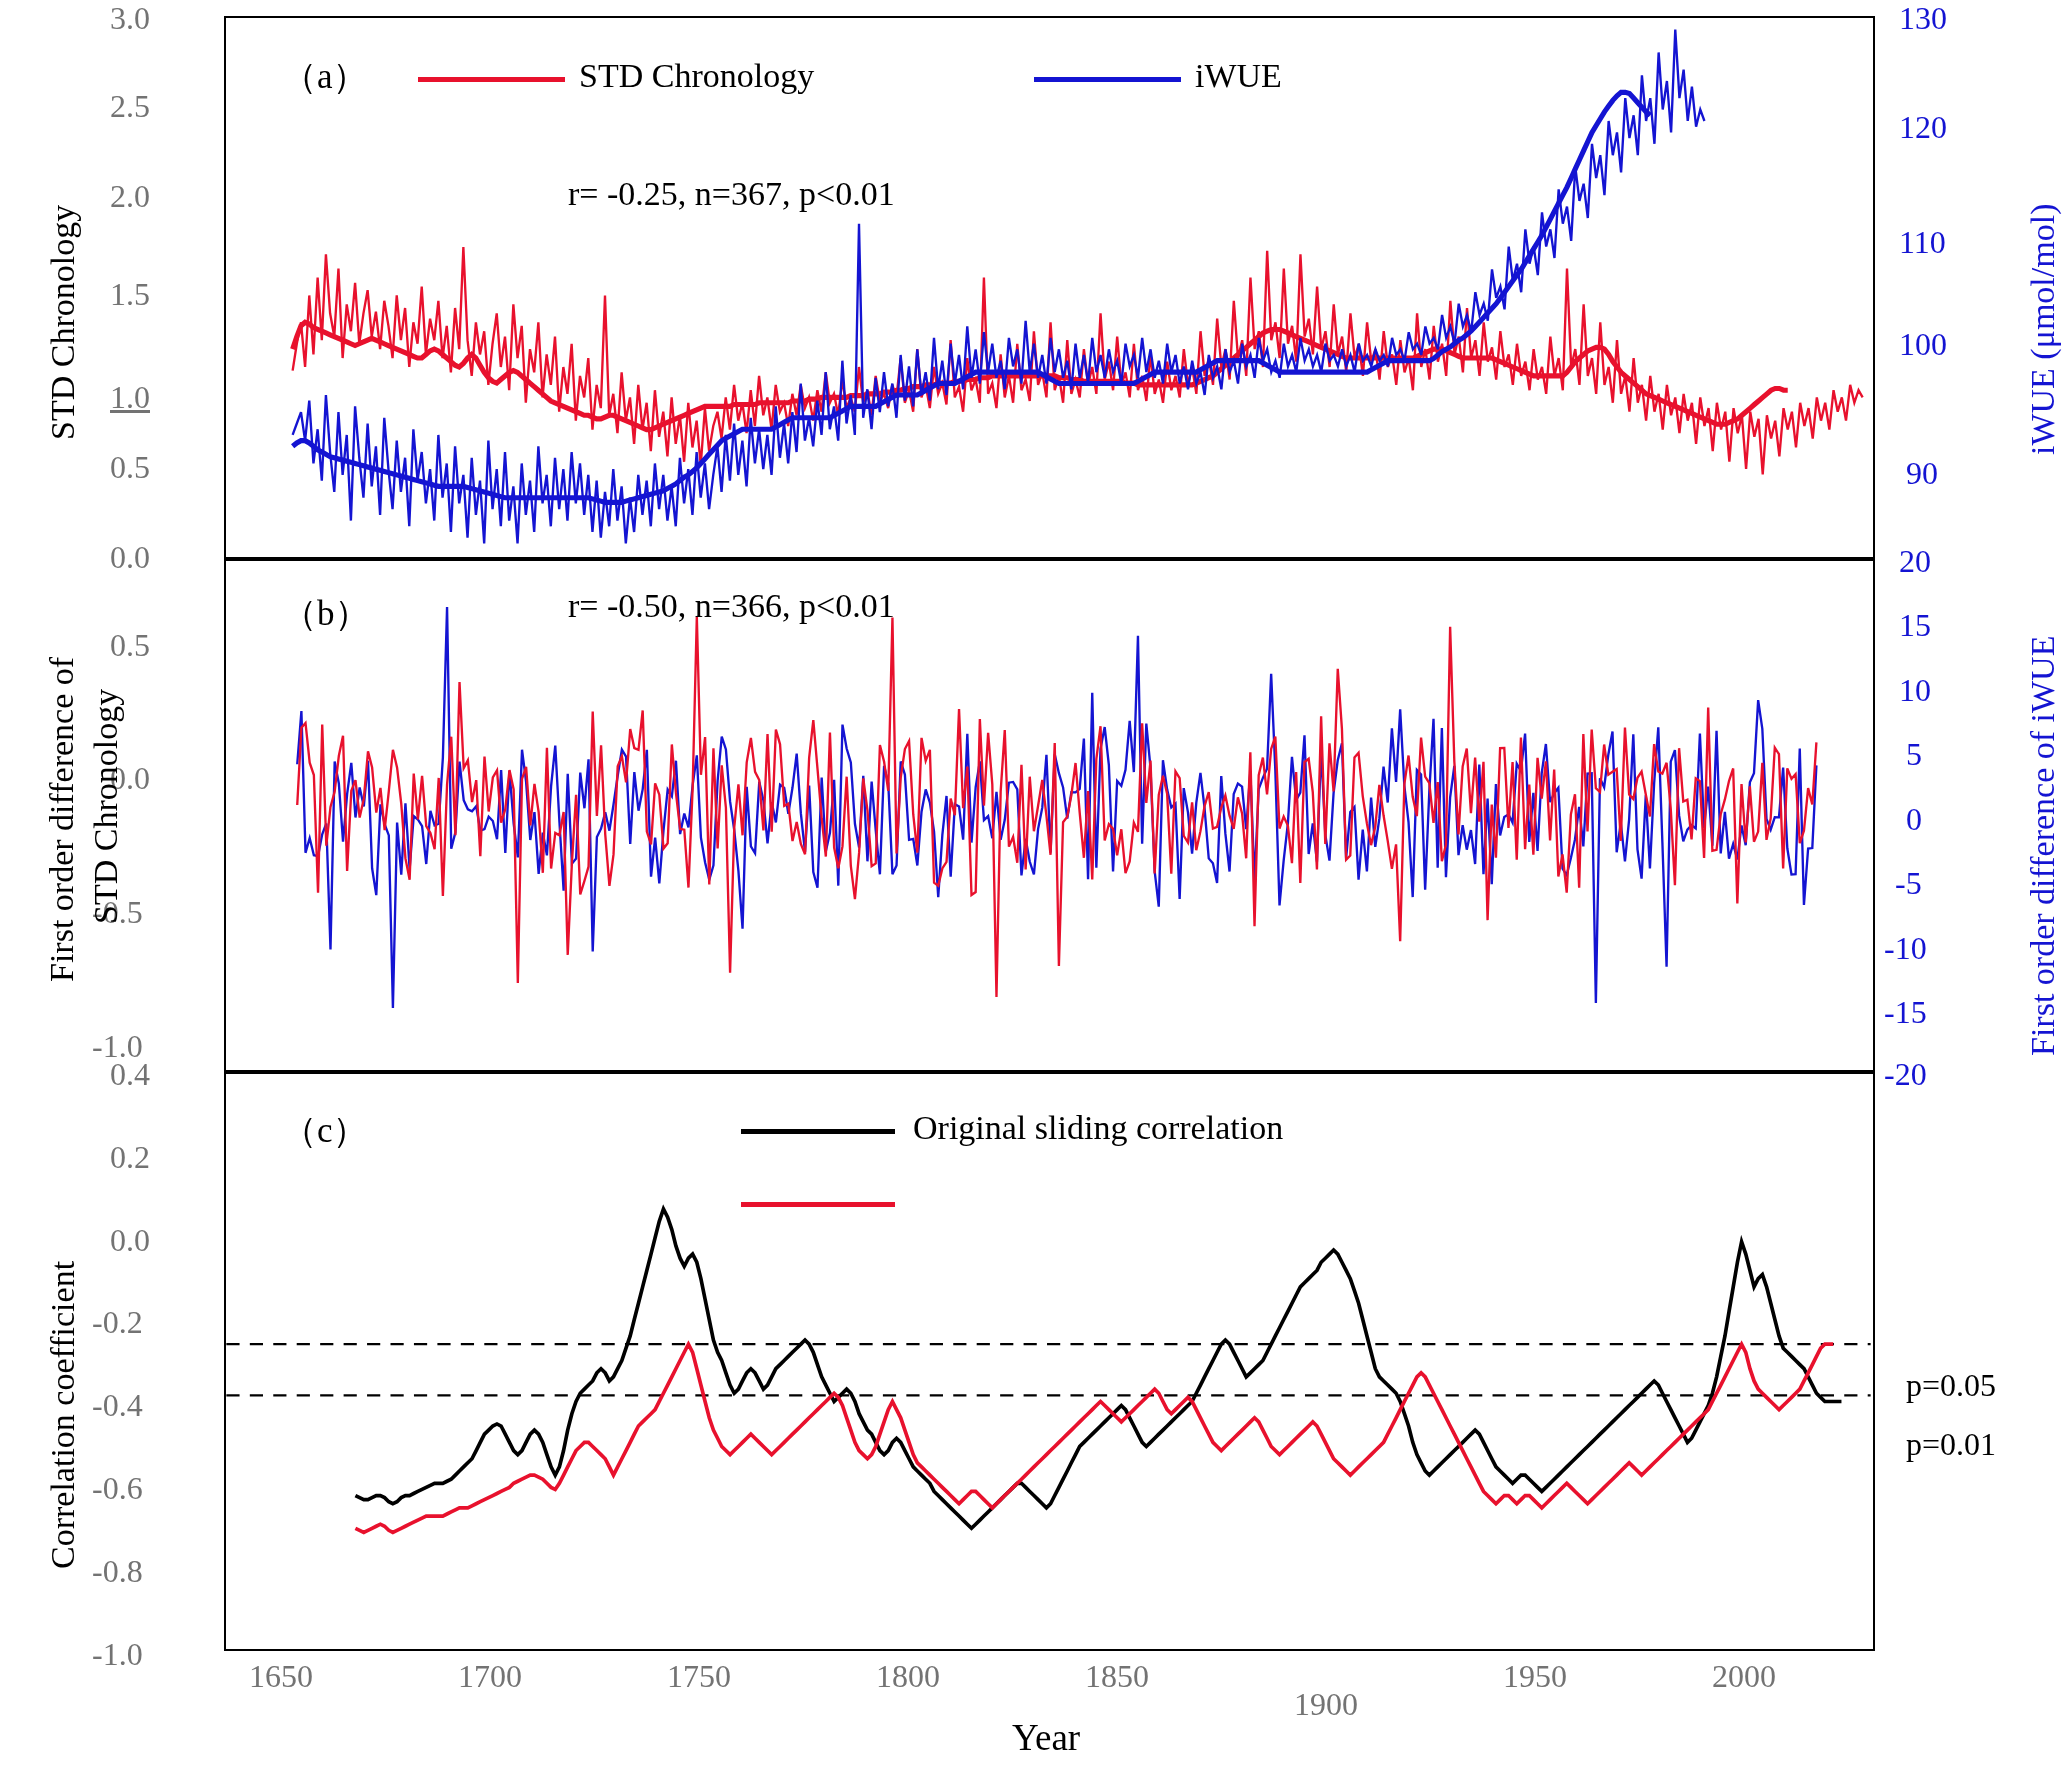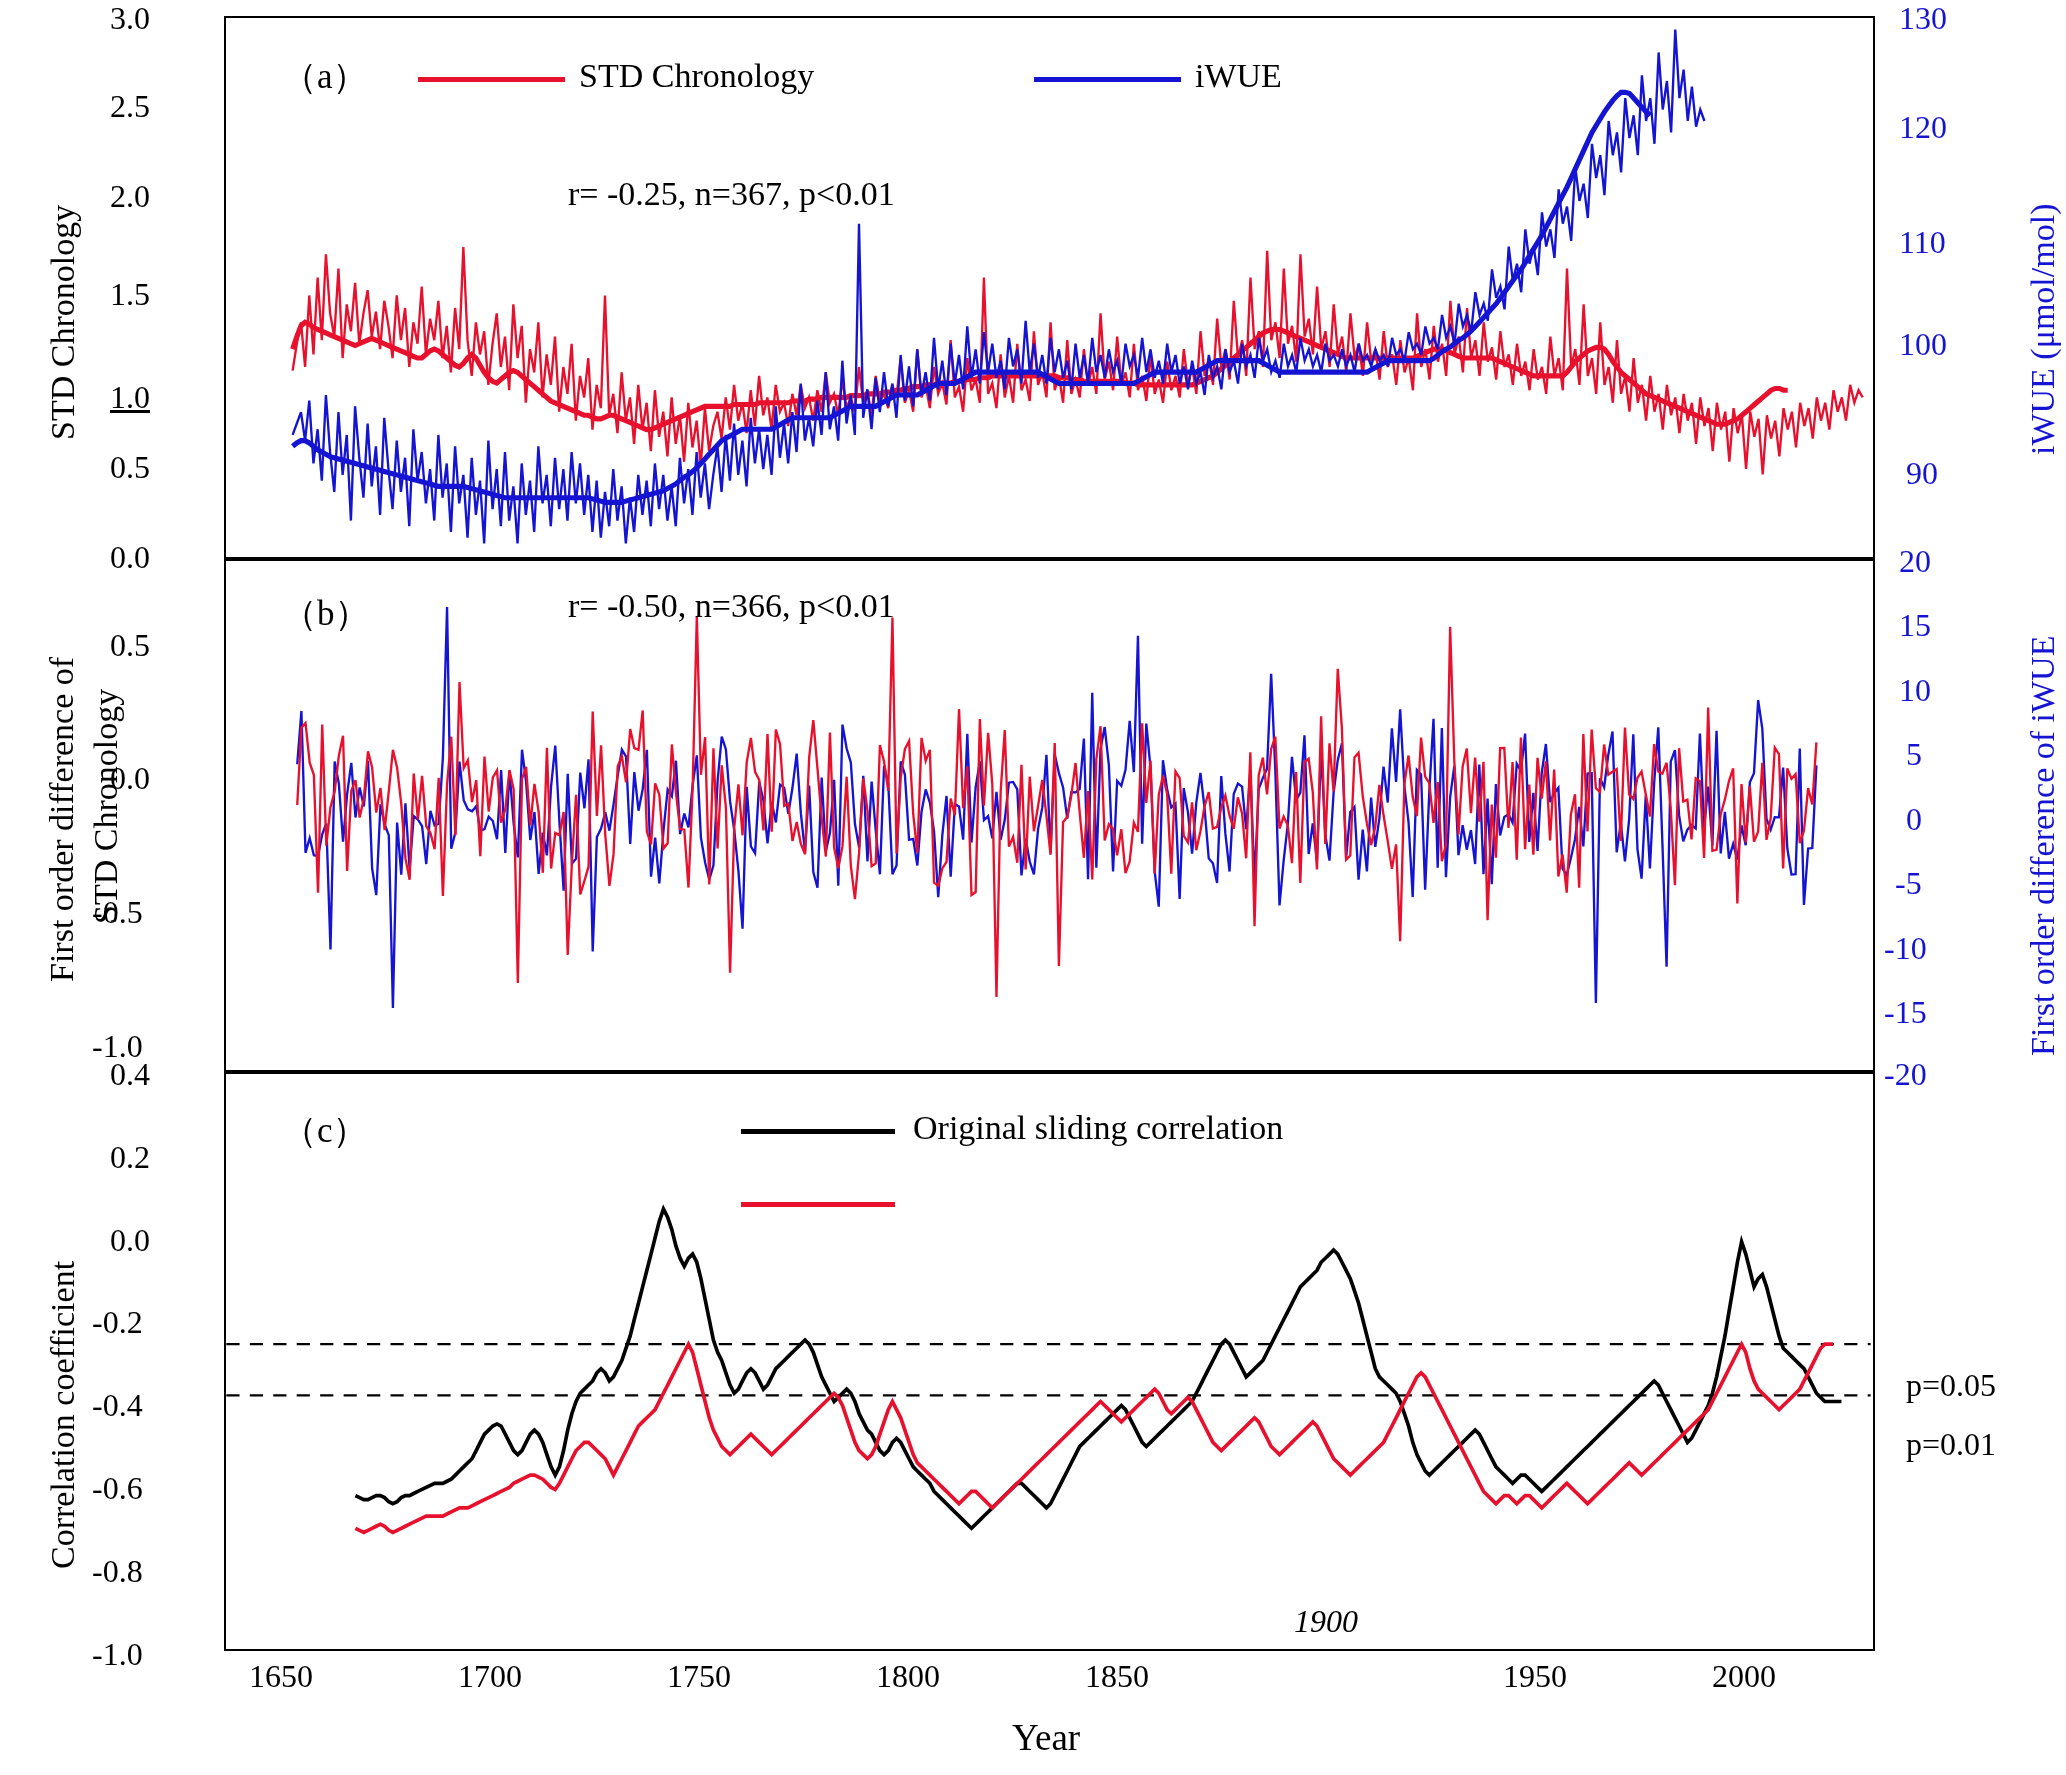--- a/index.html
+++ b/index.html
@@ -3,21 +3,21 @@
 <meta charset="utf-8">
 <style>
   html,body{margin:0;padding:0;background:#ffffff;}
   body{width:2066px;height:1775px;font-family:"Liberation Serif",serif;color:#000;}
   #root{position:relative;width:2066px;height:1775px;}
 
   .axis-label{position:absolute;font-size:34px;color:#000;white-space:nowrap;}
   .axis-label.blue{color:#1414d2;}
   .vert{transform-origin:0 0;}
 
-  .tick{position:absolute;font-size:32px;color:#000000;white-space:nowrap;}
+  .tick{position:absolute;font-size:32px;color:#737373;white-space:nowrap;}
   .tick.blue{color:#1414d2;}
 
   .panel{position:absolute;border:2.9px solid #000;box-sizing:border-box;background:#fff;overflow:hidden;}
 
   .panel-tag{position:absolute;font-size:35px;}
   .stat{position:absolute;font-size:34px;white-space:nowrap;}
 
   .legend-line{position:absolute;height:5.1px;}
   .legend-text{position:absolute;font-size:34px;white-space:nowrap;}
 
@@ -121,20 +121,20 @@
   <div class="legend-line" style="left:741px;top:1202px;width:154px;background:#e8112d;"></div>
 
   <div class="sig-label" style="left:1906px;top:1367px;">p=0.05</div>
   <div class="sig-label" style="left:1906px;top:1426px;">p=0.01</div>
 
   <div class="tick" style="left:249px;top:1658px;">1650</div>
   <div class="tick" style="left:458px;top:1658px;">1700</div>
   <div class="tick" style="left:667px;top:1658px;">1750</div>
   <div class="tick" style="left:876px;top:1658px;">1800</div>
   <div class="tick" style="left:1085px;top:1658px;">1850</div>
-  <div class="tick" style="left:1294px;top:1603px;font-style:italic;">1900</div>
+  <div class="tick" style="left:1294px;top:1686px;">1900</div>
   <div class="tick" style="left:1503px;top:1658px;">1950</div>
   <div class="tick" style="left:1712px;top:1658px;">2000</div>
 
   <div class="xtitle" style="left:1012px;top:1716px;">Year</div>
 
 </div>
 
 
 </body></html>

